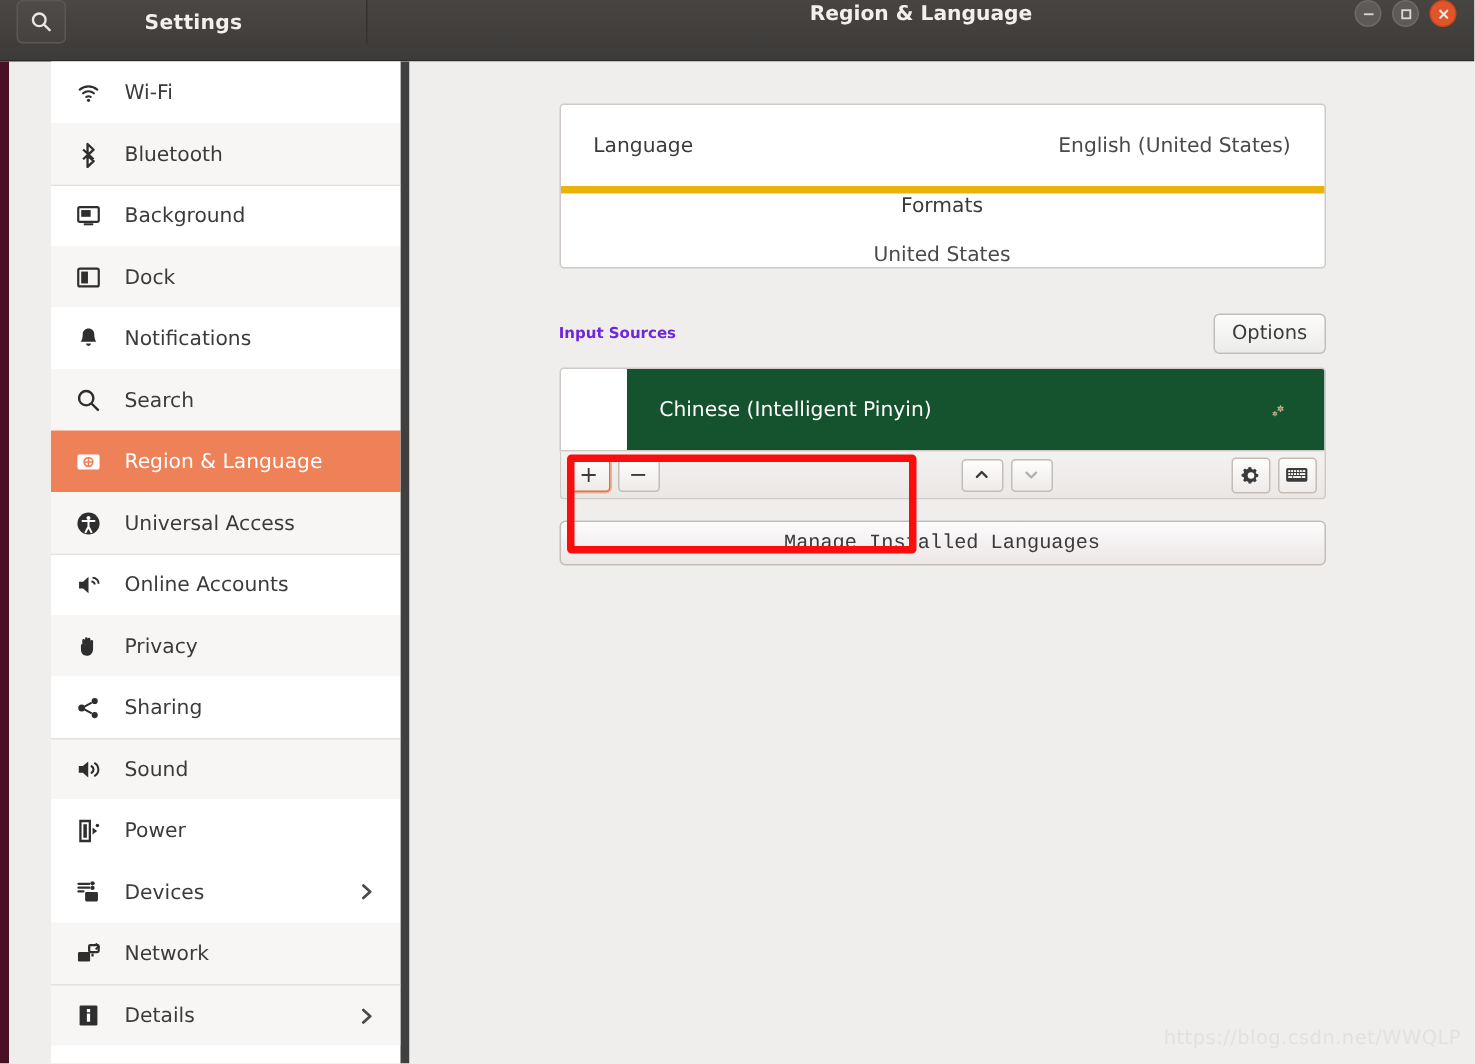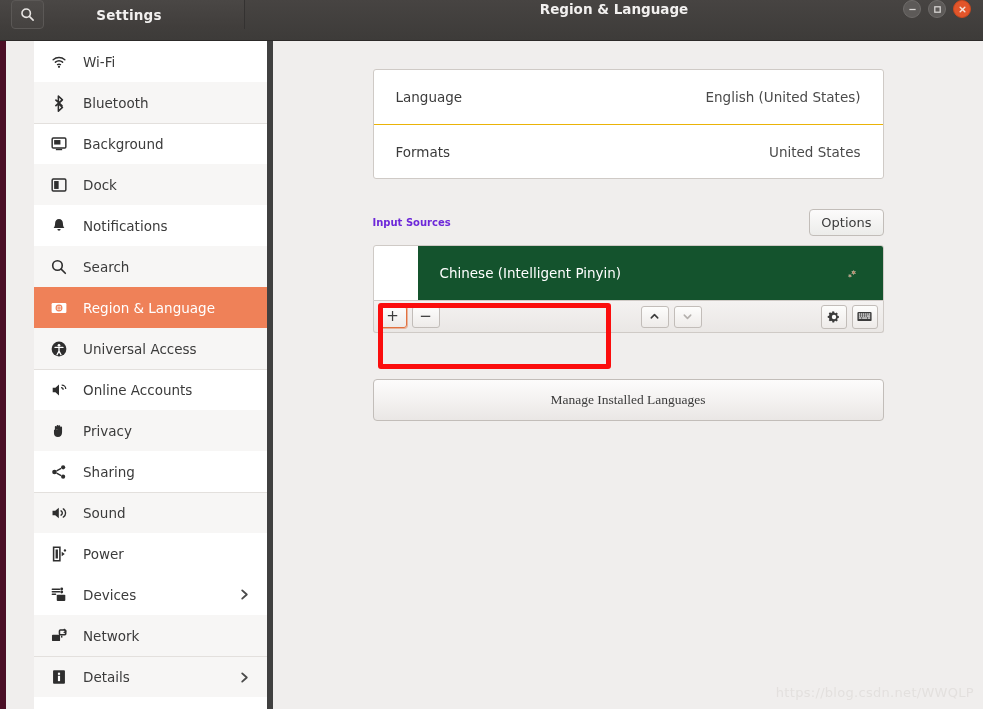--- a/index.html
+++ b/index.html
@@ -122,21 +122,21 @@
     background:#ffffff;
     border:1px solid #cfcac6;
     border-radius: 3px;
   }
   .card-row {
     height: 54px;
     display:flex; align-items:center;
     padding: 0 22px;
     font-size:13.5px; color:#3b3b3b;
   }
-  .card-row + .card-row { border-top:1px solid #eab308; }
+  .card-row + .card-row { border-top:5px solid #eab308;flex-direction:column; }
   .row-key { flex:1; }
   .row-val { color:#4a4a4a; }
 
   .section-head {
     width:511px; margin: 30px auto 9px auto;
     display:flex; align-items:center;
   }
   .section-title {
     font-size:10px; font-weight:bold; color:#6d28d9; flex:1;
   }
@@ -188,25 +188,25 @@
   .tbtn.focus { border-color:#e2713f; box-shadow:0 0 0 1px rgba(226,113,63,.45); }
   .tbtn.disabled { color:#b4b0ad; cursor:default; }
   .tbtn svg{display:block;}
   .tools-mid { margin-left:196px; display:flex; }
   .tools-right { margin-left:auto; display:flex; }
   .tools-right .tbtn { width:26px; height:24px; margin-right:0; margin-left:5px; }
 
   .manage-wrap { width:511px; margin: 14px auto 0 auto; }
   .manage-btn {
     width:100%;
-    font-family: Liberation Serif, serif;
+    font-family: Liberation Mono, monospace;
     font-size:13.5px; color:#3b3b3b;
     background: linear-gradient(180deg,#fdfcfc 0%,#eae7e5 100%);
     border:1px solid #c2bdb9; border-radius:4px;
-    height:42px; cursor:pointer;margin-top:32px;
+    height:30px; cursor:pointer;
   }
 
   
   .annot {
     position:absolute;
     left: 105px; top: 262px;
     width: 233px; height: 66px;
     border: 5px solid #fb0d0d;
     border-radius: 3px;
     pointer-events:none;

